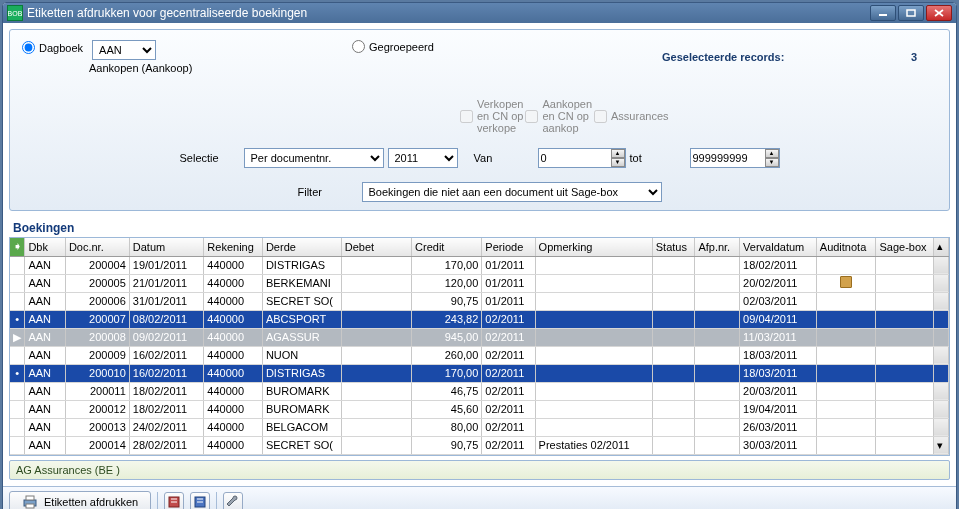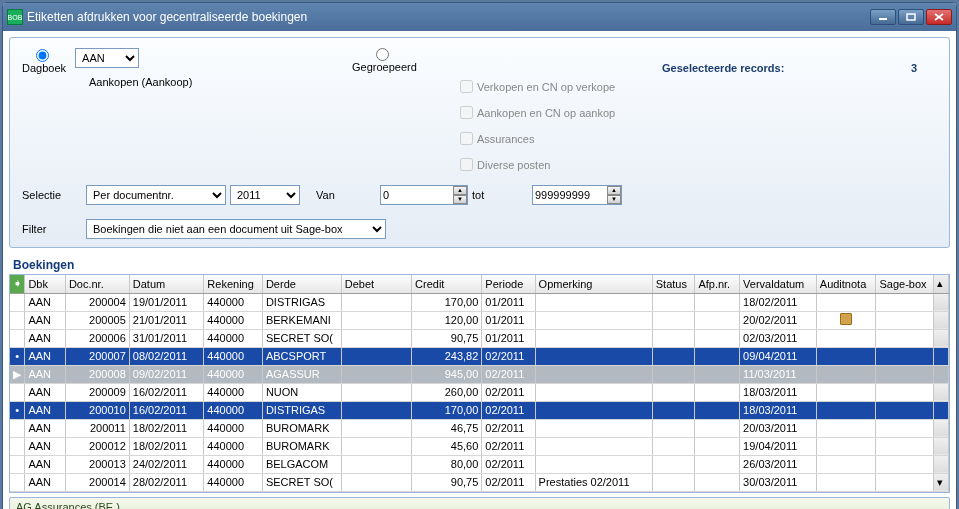--- a/index.html
+++ b/index.html
@@ -1,42 +1,42 @@
 <!DOCTYPE html>
 <html><head>
 <meta charset="utf-8">
 <style>
 * { box-sizing: border-box; margin: 0; padding: 0; font-family: "Segoe UI", Tahoma, sans-serif; font-size: 11px; }
 body { background: #5a7aa0; padding: 2px; }
 .window { background: #fff; border: 1px solid #3b5a82; border-radius: 4px; overflow: hidden; width: 955px; }
-.title-bar { background: linear-gradient(#5f84b0, #4a6e99); color: #fff; height: 28px; display: flex; align-items: center; padding: 0 4px; }
+.title-bar { background: linear-gradient(#5f84b0, #4a6e99); color: #fff; height: 20px; display: flex; align-items: center; padding: 0 4px; }
 .title-icon { width: 16px; height: 16px; background: #1aad5c; border: 1px solid #0a7a3a; margin-right: 4px; font-size: 7px; color: #fff; display: flex; align-items: center; justify-content: center; }
 .title-text { flex: 1; font-weight: 500; font-size: 12px; }
 .win-btns { display: flex; gap: 2px; }
 .win-btn { width: 26px; height: 16px; border-radius: 2px; display: flex; align-items: center; justify-content: center; cursor: pointer; color: #fff; }
 .win-min, .win-max { background: linear-gradient(#7aa0c8, #456a94); border: 1px solid #2e4f77; }
 .win-close { background: linear-gradient(#e57373, #c62828); border: 1px solid #8b1a1a; }
 
 .panel { background: linear-gradient(#fbfdff, #e4ecf5); border: 1px solid #9cb8d8; margin: 6px; border-radius: 3px; padding: 10px 12px 8px; }
 .row { display: flex; align-items: center; margin-bottom: 6px; }
-.radio-lbl { display: inline-flex; align-items: center; margin-right: 6px; flex-direction: column; }
+.radio-lbl { display: inline-flex; align-items: center; margin-right: 6px; }
 input[type=radio], input[type=checkbox] { margin-right: 4px; }
 
 .col-a { width: 330px; }
 .col-b { width: 310px; }
 .col-c { flex: 1; font-weight: bold; color: #1a3c6e; display: flex; justify-content: space-between; padding-right: 20px; }
 
 select, input[type=text] { border: 1px solid #7a9ac0; padding: 1px 2px; height: 20px; background: #fff; }
 .lbl { margin-right: 6px; color: #000; }
 .sub { color: #000; margin-left: 67px; margin-top: 2px; }
 
-.chks { display: flex; flex-direction: column; gap: 13px; color: #888; }
+.chks { display: flex; gap: 2px; color: #888; margin-top: 32px; }
 .chks label { display: flex; align-items: center; }
 
-.section-row2 { display: flex; align-items: center; margin-top: 14px; }
+.section-row2 { display: flex; align-items: center; margin-top: 14px; justify-content: center; }
 .section-row2 .lbl { width: 58px; }
 
 .num-wrap { position: relative; display: inline-block; }
 .num-wrap input { padding-right: 16px; }
 .spin { position: absolute; right: 1px; top: 1px; width: 14px; height: 18px; display: flex; flex-direction: column; }
 .spin span { flex: 1; background: linear-gradient(#f5f5f5,#d0d0d0); border: 1px solid #8a8a8a; font-size: 6px; text-align: center; line-height: 7px; }
 
 .grid-title { color: #133a7a; font-weight: bold; font-size: 12px; padding: 4px 10px 2px; }
 .grid-wrap { border: 1px solid #9cb8d8; margin: 0 6px; background: #fff; position: relative; }
 table { border-collapse: collapse; width: 100%; table-layout: fixed; }
@@ -120,24 +120,20 @@
               <input type="checkbox" disabled="" style="">
               <span>Verkopen en CN op verkope</span>
             </label>
           <label>
               <input type="checkbox" disabled="" style="">
               <span>Aankopen en CN op aankop</span>
             </label>
           <label>
               <input type="checkbox" disabled="" style="">
               <span>Assurances</span>
-            </label>
-          <label>
-              <input type="checkbox" disabled="" style="">
-              <span>Diverse posten</span>
             </label>
         </div>
       </div>
     </div>
 
     <div class="section-row2">
       <span class="lbl">Selectie</span>
       <select style="width:140px"><option>Per documentnr.</option></select>
       <select style="width:70px;margin-left:4px"><option>2011</option></select>
       <span class="lbl" style="margin:0 6px 0 16px">Van</span>

